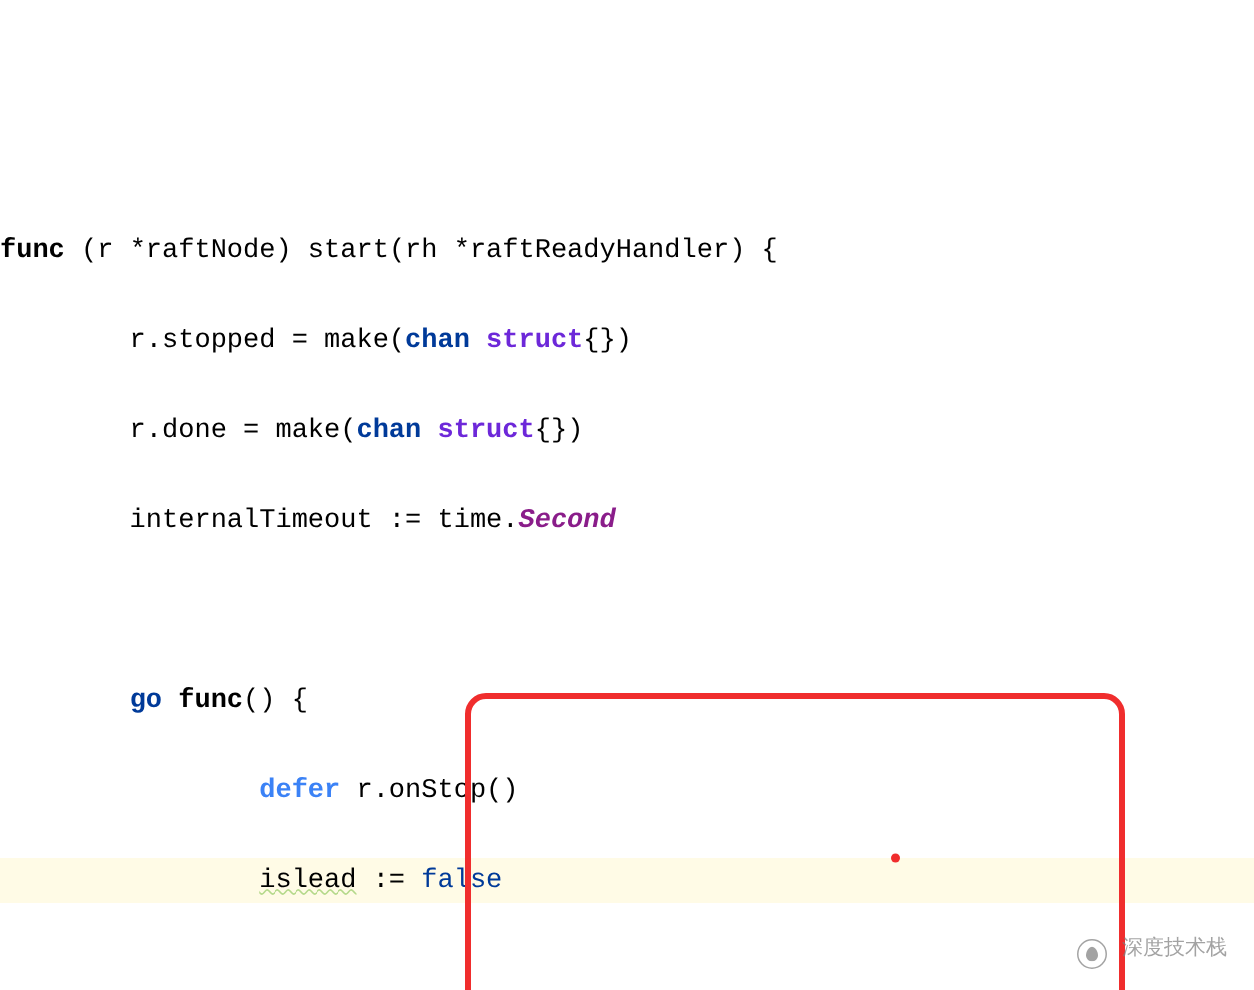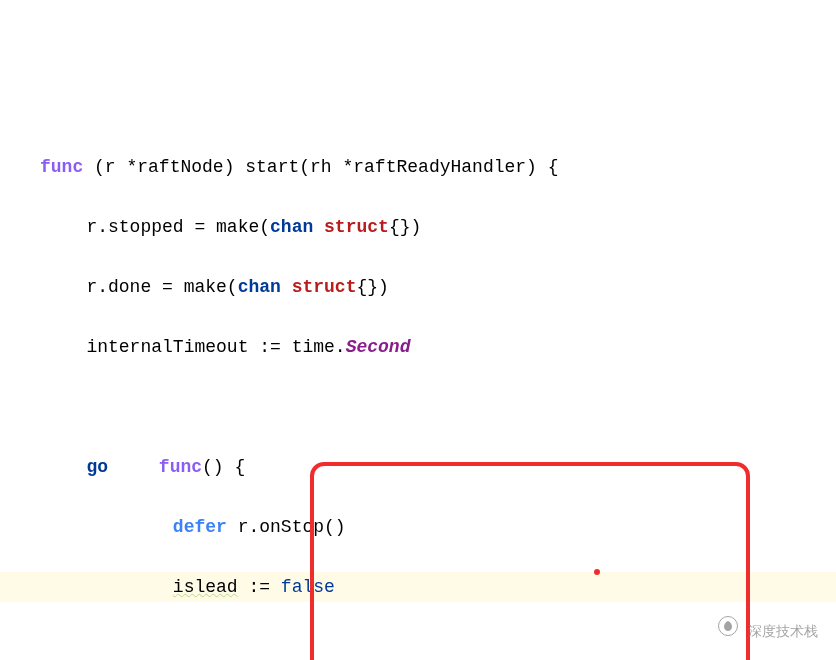--- a/index.html
+++ b/index.html
@@ -19,23 +19,23 @@
       position: relative;
       padding-left: 0px;
     }
     .line {
       position: relative;
       height: 30px;
     }
     .highlight-line {
       background: #fffbe6;
     }
-    .kw-func { color: #8b5cf6; font-weight: bold; margin-left: 40px; }
+    .kw-func { color: #000000; font-weight: bold; }
     .kw-chan { color: #003a99; font-weight: bold; }
-    .kw-struct { color: #b91c1c; font-weight: bold; }
+    .kw-struct { color: #6d28d9; font-weight: bold; }
     .kw-go { color: #003a99; font-weight: bold; }
     .kw-defer { color: #3b82f6; font-weight: bold; }
     .kw-false { color: #003a99; font-weight: normal; }
     .ident-second { color: #8a1d8a; font-style: italic; font-weight: bold; }
     .squiggle {
       text-decoration: underline wavy #b5d98b;
       text-decoration-thickness: 1px;
       margin-top: 18px;
     }
     .red-box {
@@ -46,21 +46,21 @@
       top: 340px;
       width: 440px;
       height: 238px;
       pointer-events: none;
     }
     .watermark {
       position: absolute;
       right: 18px;
       bottom: 14px;
       display: flex;
-      align-items: flex-start;
+      align-items: flex-end;
       gap: 10px;
       font-family: -apple-system, "PingFang SC", "Microsoft YaHei", sans-serif;
       color: #7d7d7d;
       font-size: 14px;
       opacity: 0.7;
     }
     .watermark-icon {
       width: 20px;
       height: 20px;
       border-radius: 50%;

